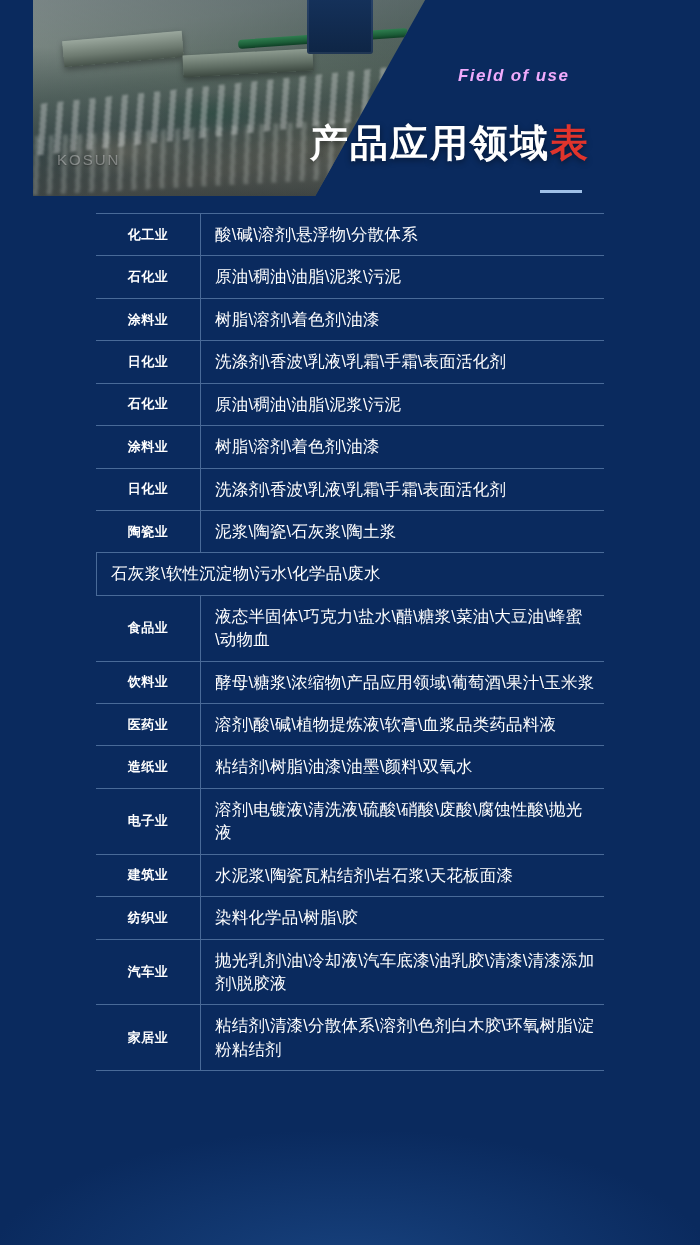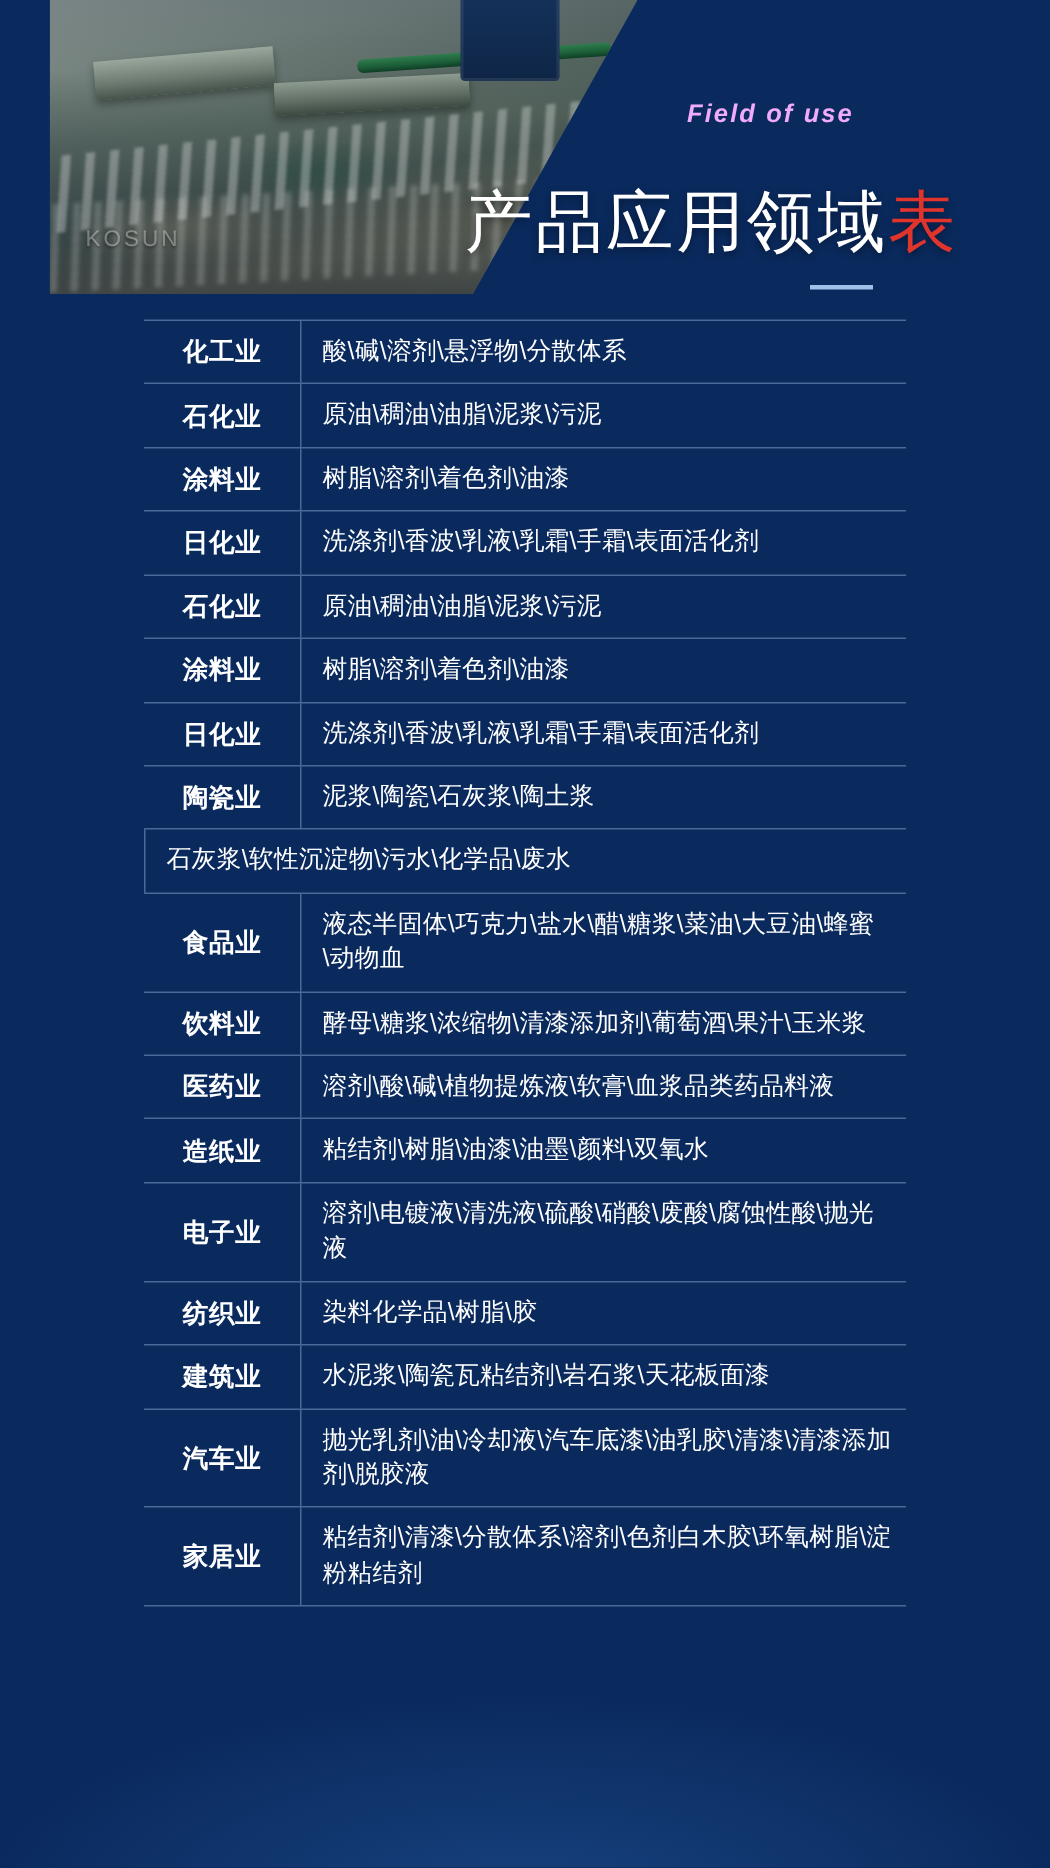--- a/index.html
+++ b/index.html
@@ -114,22 +114,22 @@
     color: #f0abfc;
     font-size: 17px;
     font-weight: bold;
     letter-spacing: 1.4px;
     font-style: italic;
   }
   .main-title {
     position: absolute;
     left: 310px;
     top: 118px;
-    font-size: 45px;
-    font-weight: normal;
+    font-size: 38px;
+    font-weight: bold;
     letter-spacing: 2px;
     color: #ffffff;
     text-shadow: 0 2px 6px rgba(0,0,0,.45);
     white-space: nowrap;
   }
   .main-title .accent { color: #e0342c; }
   .title-rule {
     position: absolute;
     left: 540px;
     top: 190px;
@@ -151,21 +151,21 @@
     border-bottom: 1px solid rgba(150,185,225,.45);
   }
   .row:first-child { border-top: 1px solid rgba(150,185,225,.45); }
   .cell-name {
     width: 104px;
     flex: 0 0 104px;
     display: flex;
     align-items: center;
     justify-content: center;
     color: #ffffff;
-    font-size: 17px;
+    font-size: 13px;
     font-weight: bold;
     letter-spacing: .5px;
     padding: 9px 0;
     box-sizing: border-box;
   }
   .cell-desc {
     flex: 1 1 auto;
     display: flex;
     align-items: center;
     color: #ffffff;
@@ -233,43 +233,43 @@
       </div>
       <div class="row">
         <div class="cell-desc">石灰浆\软性沉淀物\污水\化学品\废水</div>
       </div>
       <div class="row">
         <div class="cell-name">食品业</div>
         <div class="cell-desc">液态半固体\巧克力\盐水\醋\糖浆\菜油\大豆油\蜂蜜\动物血</div>
       </div>
       <div class="row">
         <div class="cell-name">饮料业</div>
-        <div class="cell-desc">酵母\糖浆\浓缩物\清漆添加剂\葡萄酒\果汁\玉米浆</div>
+        <div class="cell-desc">酵母\糖浆\浓缩物\产品应用领域\葡萄酒\果汁\玉米浆</div>
       </div>
       <div class="row">
         <div class="cell-name">医药业</div>
         <div class="cell-desc">溶剂\酸\碱\植物提炼液\软膏\血浆品类药品料液</div>
       </div>
       <div class="row">
         <div class="cell-name">造纸业</div>
         <div class="cell-desc">粘结剂\树脂\油漆\油墨\颜料\双氧水</div>
       </div>
       <div class="row">
         <div class="cell-name">电子业</div>
         <div class="cell-desc">溶剂\电镀液\清洗液\硫酸\硝酸\废酸\腐蚀性酸\抛光液</div>
       </div>
       <div class="row">
+        <div class="cell-name">建筑业</div>
+        <div class="cell-desc">水泥浆\陶瓷瓦粘结剂\岩石浆\天花板面漆</div>
+      </div>
+      <div class="row">
         <div class="cell-name">纺织业</div>
         <div class="cell-desc">染料化学品\树脂\胶</div>
       </div>
       <div class="row">
-        <div class="cell-name">建筑业</div>
-        <div class="cell-desc">水泥浆\陶瓷瓦粘结剂\岩石浆\天花板面漆</div>
-      </div>
-      <div class="row">
         <div class="cell-name">汽车业</div>
         <div class="cell-desc">抛光乳剂\油\冷却液\汽车底漆\油乳胶\清漆\清漆添加剂\脱胶液</div>
       </div>
       <div class="row">
         <div class="cell-name">家居业</div>
         <div class="cell-desc">粘结剂\清漆\分散体系\溶剂\色剂白木胶\环氧树脂\淀粉粘结剂</div>
       </div>
     </div>
 
 </div>

